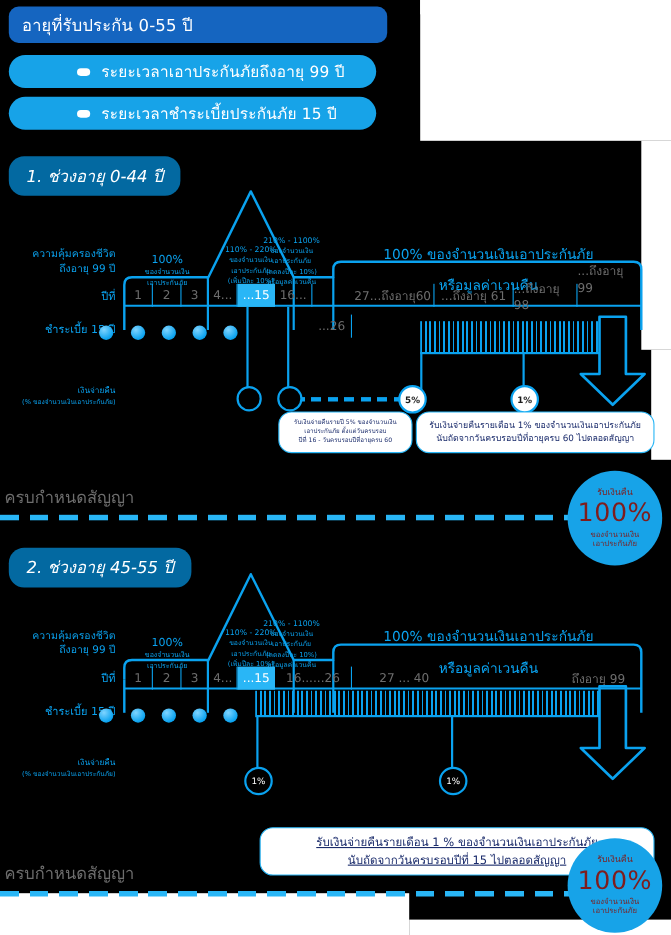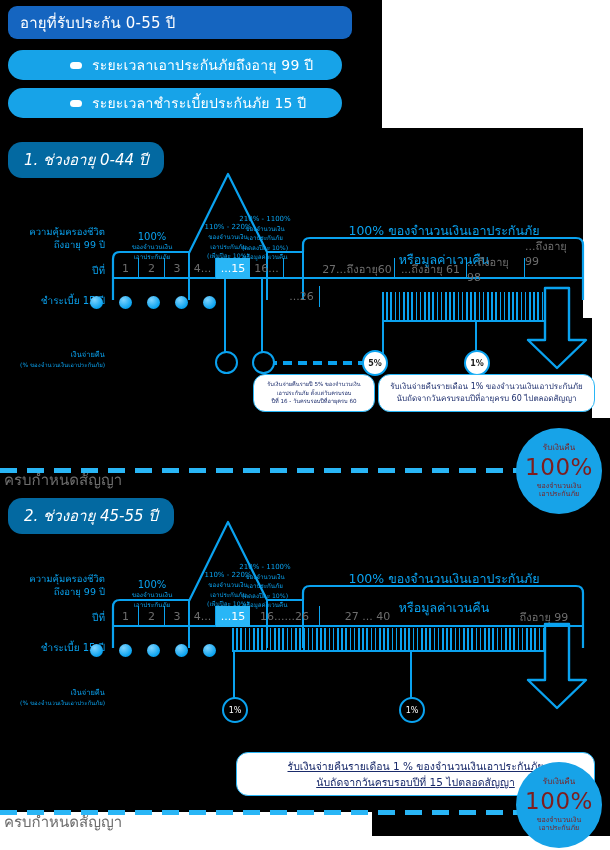--- a/index.html
+++ b/index.html
@@ -70,21 +70,21 @@
 
   
   .note{position:absolute;background:#fff;border:1.5px solid #29b6f6;border-radius:12px;
         color:#1a2b6b;text-align:center;display:flex;flex-direction:column;
         justify-content:center;align-items:center;line-height:1.55;}
   .note.small{font-size:5.6px;}
   .note.mid{font-size:8px;}
   .note.big{font-size:10.5px;}
 
   
-  .maturity{position:absolute;color:#6d6d6d;font-size:15px;margin-top:28px;}
+  .maturity{position:absolute;color:#6d6d6d;font-size:15px;}
   .dash{position:absolute;height:5px;
      background-image:repeating-linear-gradient(90deg,#29b6f6 0 17px,transparent 17px 27px);}
 
   
   .badge{position:absolute;width:86px;height:86px;border-radius:50%;background:#17a3e8;
       color:#7f1d1d;display:flex;flex-direction:column;align-items:center;
       justify-content:center;text-align:center;line-height:1.25;}
   .badge .t1{font-size:8px;}
   .badge .num{font-size:23px;letter-spacing:.5px;}
   .badge .t2{font-size:7px;}

